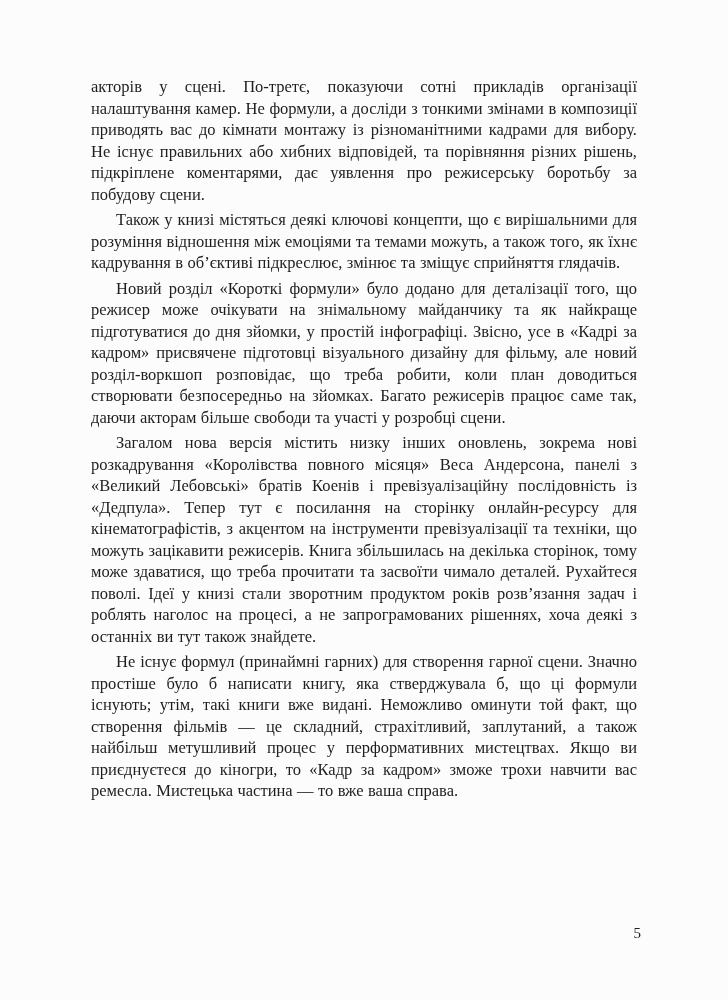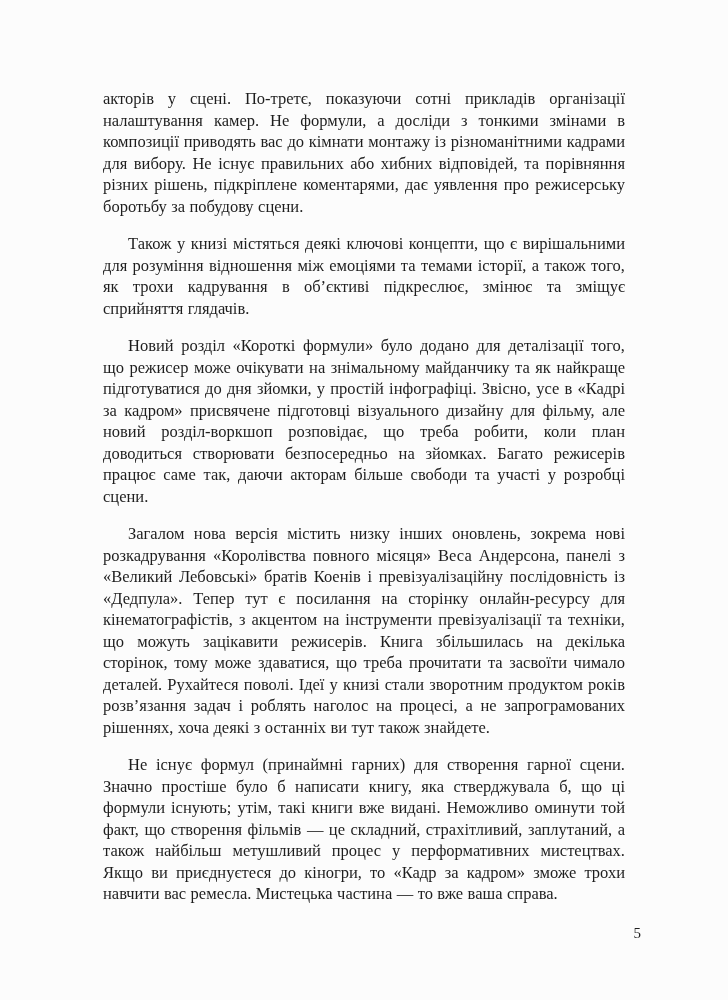--- a/index.html
+++ b/index.html
@@ -19,21 +19,21 @@
   .text-block {
     position: absolute;
     left: 87px;
     right: 87px;
     top: 72px;
     font-size: 16.5px;
     line-height: 21.5px;
     text-align: justify;
   }
   .text-block p {
-    margin: 16px;
+    margin: 4px;
     padding: 0;
     text-indent: 25px;
     word-spacing: 0.02em;
   }
   .text-block p.no-indent {
     text-indent: 0;
   }
   .page-number {
     position: absolute;
     right: 87px;
@@ -41,19 +41,19 @@
     font-size: 15px;
     color: #1e1e1e;
   }
 </style>
 </head>
 <body>
 
 <div class="page">
   <div class="text-block">
     <p class="no-indent">акторів у сцені. По-третє, показуючи сотні прикладів організації налаштування камер. Не формули, а досліди з тонкими змінами в композиції приводять вас до кімнати монтажу із різноманітними кадрами для вибору. Не існує правильних або хибних відповідей, та порівняння різних рішень, підкріплене коментарями, дає уявлення про режисерську боротьбу за побудову сцени.</p>
-    <p>Також у книзі містяться деякі ключові концепти, що є вирішальними для розуміння відношення між емоціями та темами історії, а також того, як трохи кадрування в об’єктиві підкреслює, змінює та зміщує сприйняття глядачів.</p>
+    <p>Також у книзі містяться деякі ключові концепти, що є вирішальними для розуміння відношення між емоціями та темами можуть, а також того, як їхнє кадрування в об’єктиві підкреслює, змінює та зміщує сприйняття глядачів.</p>
     <p>Новий розділ «Короткі формули» було додано для деталізації того, що режисер може очікувати на знімальному майданчику та як найкраще підготуватися до дня зйомки, у простій інфографіці. Звісно, усе в «Кадрі за кадром» присвячене підготовці візуального дизайну для фільму, але новий розділ-воркшоп розповідає, що треба робити, коли план доводиться створювати безпосередньо на зйомках. Багато режисерів працює саме так, даючи акторам більше свободи та участі у розробці сцени.</p>
     <p>Загалом нова версія містить низку інших оновлень, зокрема нові розкадрування «Королівства повного місяця» Веса Андерсона, панелі з «Великий Лебовські» братів Коенів і превізуалізаційну послідовність із «Дедпула». Тепер тут є посилання на сторінку онлайн-ресурсу для кінематографістів, з акцентом на інструменти превізуалізації та техніки, що можуть зацікавити режисерів. Книга збільшилась на декілька сторінок, тому може здаватися, що треба прочитати та засвоїти чимало деталей. Рухайтеся поволі. Ідеї у книзі стали зворотним продуктом років розв’язання задач і роблять наголос на процесі, а не запрограмованих рішеннях, хоча деякі з останніх ви тут також знайдете.</p>
     <p>Не існує формул (принаймні гарних) для створення гарної сцени. Значно простіше було б написати книгу, яка стверджувала б, що ці формули існують; утім, такі книги вже видані. Неможливо оминути той факт, що створення фільмів — це складний, страхітливий, заплутаний, а також найбільш метушливий процес у перформативних мистецтвах. Якщо ви приєднуєтеся до кіногри, то «Кадр за кадром» зможе трохи навчити вас ремесла. Мистецька частина — то вже ваша справа.</p>
   </div>
   <div class="page-number">5</div>
 </div>
 
 </body></html>

